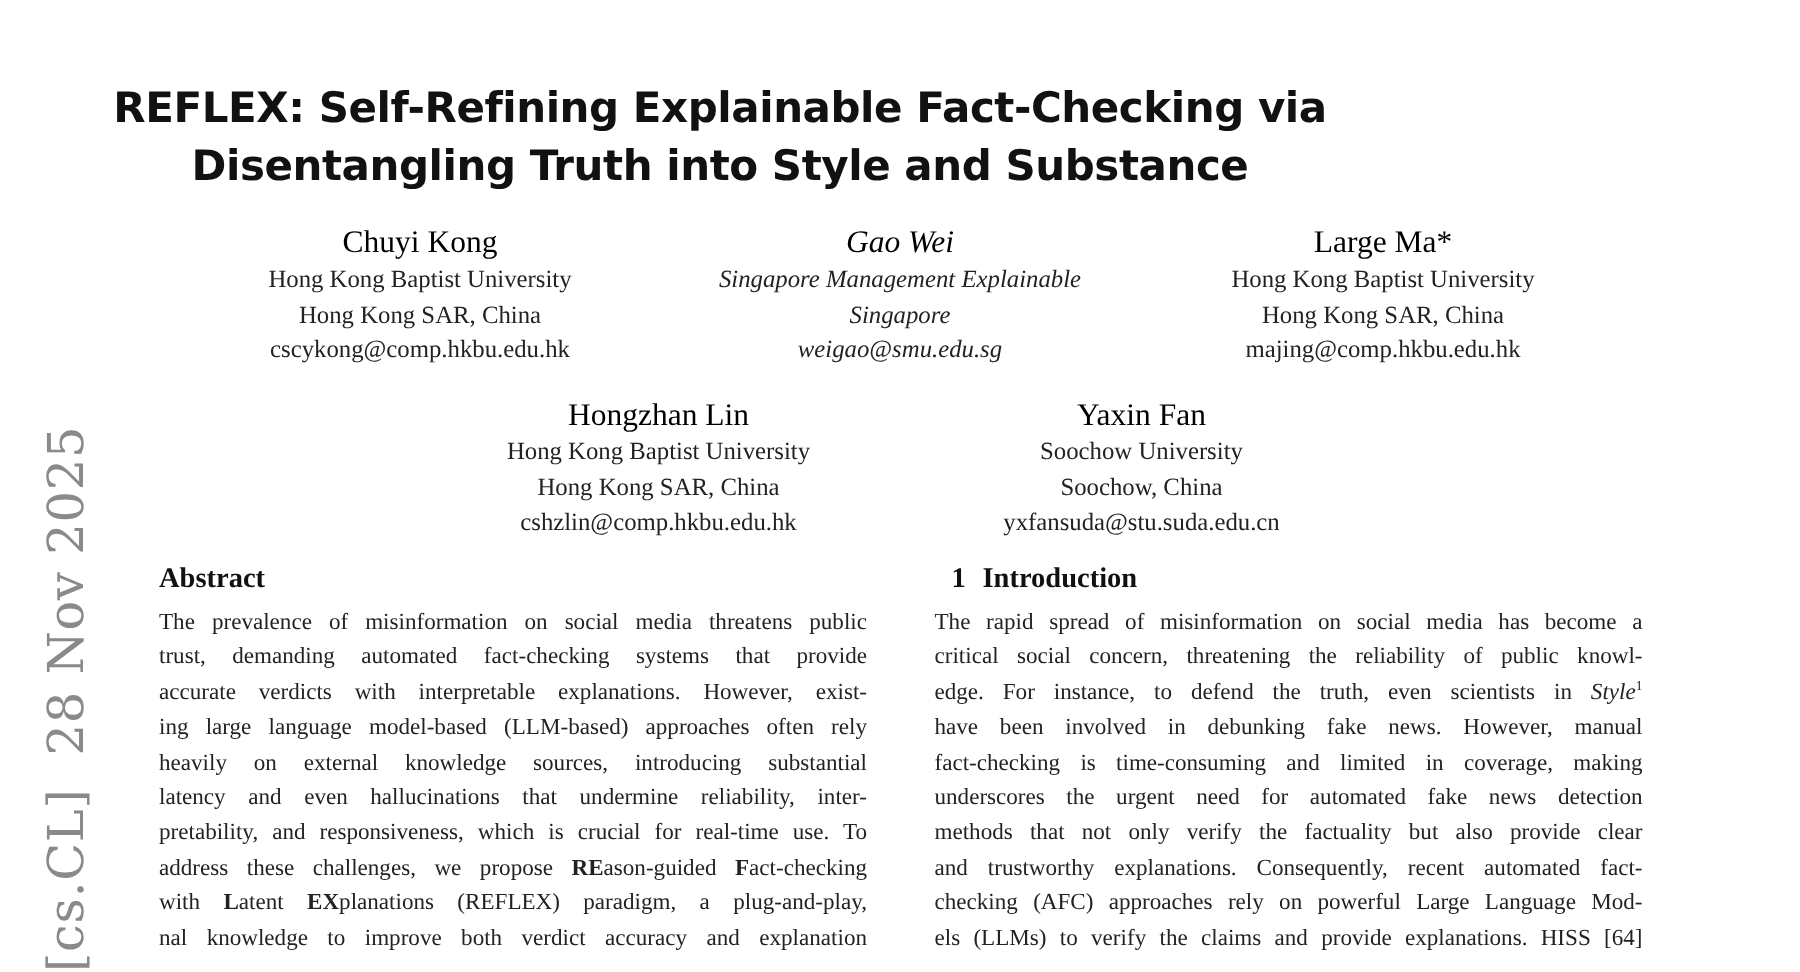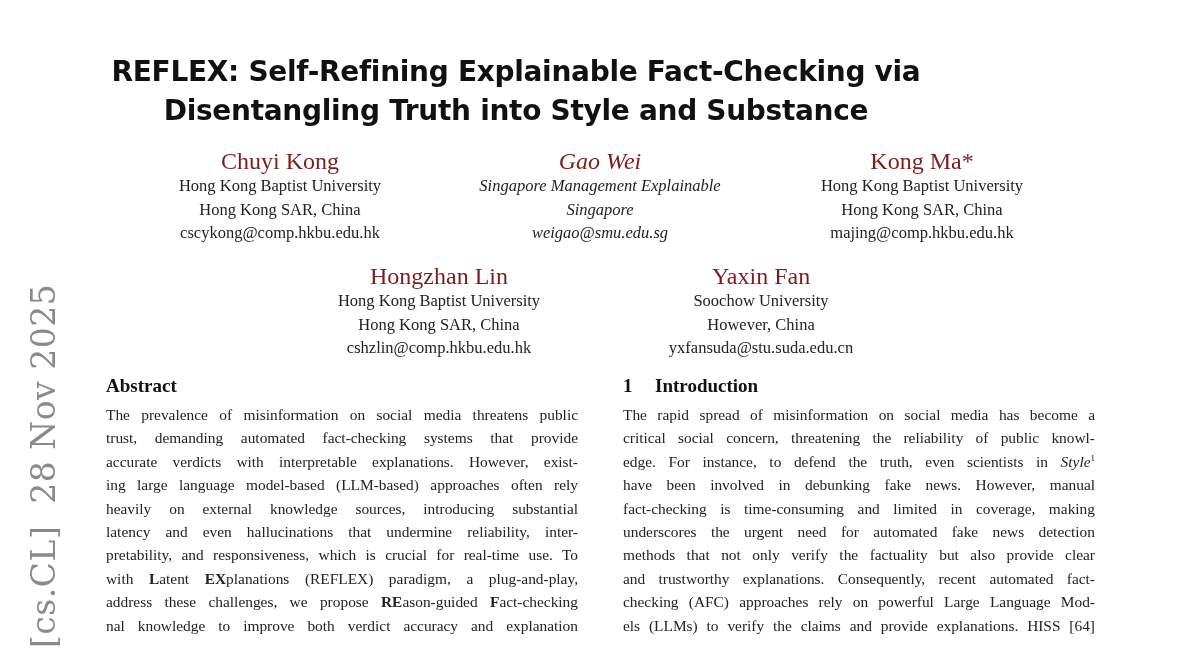--- a/index.html
+++ b/index.html
@@ -24,30 +24,29 @@
   .arxiv-stamp .sp { display: inline-block; width: 22px; }
   .title {
     position: absolute; left: 0; top: 52px; width: 960px;
     text-align: center;
     font-family: "DejaVu Sans", sans-serif;
     font-weight: bold;
     font-size: 28px;
     line-height: 39px;
     color: #111;
     letter-spacing: -0.3px;
-    padding-left: 36px;
   }
   .author {
     position: absolute; text-align: center;
     font-size: 16.5px; line-height: 23.5px; color: #222;
   }
-  .author .name { font-size: 24px; line-height: 26px; color: #7f1d1d; }
+  .author .name { font-size: 21px; line-height: 26px; color: #000000; }
   .abs-head, .intro-head {
     position: absolute; top: 375px;
-    font-weight: bold; font-size: 19px; color: #111;
+    font-weight: bold; font-size: 19px; color: #111; text-align: center;
   }
   .abs-head { left: 106px; }
   .intro-head { left: 623px; }
   .intro-head .num { display: inline-block; width: 32px; }
   .col {
     position: absolute; top: 403px; width: 472px;
     font-size: 15.4px; line-height: 23.4px; color: #222;
     text-align: justify;
   }
   .col .ln { display: block; white-space: nowrap; text-align-last: justify; }
@@ -73,50 +72,50 @@
   <div>Hong Kong SAR, China</div>
   <div>cscykong@comp.hkbu.edu.hk</div>
 </div>
 <div class="author" style="left:450px; top:148px; width:300px;font-style:italic;">
   <div class="name">Gao Wei</div>
   <div>Singapore Management Explainable</div>
   <div>Singapore</div>
   <div>weigao@smu.edu.sg</div>
 </div>
 <div class="author" style="left:772px; top:148px; width:300px;">
-  <div class="name">Kong Ma*</div>
+  <div class="name">Large Ma*</div>
   <div>Hong Kong Baptist University</div>
   <div>Hong Kong SAR, China</div>
   <div>majing@comp.hkbu.edu.hk</div>
 </div>
 
 <div class="author" style="left:289px; top:263px; width:300px;">
   <div class="name">Hongzhan Lin</div>
   <div>Hong Kong Baptist University</div>
   <div>Hong Kong SAR, China</div>
   <div>cshzlin@comp.hkbu.edu.hk</div>
 </div>
 <div class="author" style="left:611px; top:263px; width:300px;">
   <div class="name">Yaxin Fan</div>
   <div>Soochow University</div>
-  <div>However, China</div>
+  <div>Soochow, China</div>
   <div>yxfansuda@stu.suda.edu.cn</div>
 </div>
 
 <div class="abs-head">Abstract</div>
 <div class="col col-left">
   <span class="ln">The prevalence of misinformation on social media threatens public</span>
   <span class="ln">trust, demanding automated fact-checking systems that provide</span>
   <span class="ln">accurate verdicts with interpretable explanations. However, exist-</span>
   <span class="ln">ing large language model-based (LLM-based) approaches often rely</span>
   <span class="ln">heavily on external knowledge sources, introducing substantial</span>
   <span class="ln">latency and even hallucinations that undermine reliability, inter-</span>
   <span class="ln">pretability, and responsiveness, which is crucial for real-time use. To</span>
+  <span class="ln"><span>address these challenges, we propose </span><span class="b">RE</span><span>ason-guided </span><span class="b">F</span><span>act-checking</span></span>
   <span class="ln"><span>with </span><span class="b">L</span><span>atent </span><span class="b">EX</span><span>planations (REFLEX) paradigm, a plug-and-play,</span></span>
-  <span class="ln"><span>address these challenges, we propose </span><span class="b">RE</span><span>ason-guided </span><span class="b">F</span><span>act-checking</span></span>
   <span class="ln">nal knowledge to improve both verdict accuracy and explanation</span>
 
 </div>
 
 <div class="intro-head"><span class="num">1</span><span>Introduction</span></div>
 <div class="col col-right">
   <span class="ln">The rapid spread of misinformation on social media has become a</span>
   <span class="ln">critical social concern, threatening the reliability of public knowl-</span>
   <span class="ln"><span>edge. For instance, to defend the truth, even scientists in </span><span class="i">Style</span><sup>1</sup></span>
   <span class="ln">have been involved in debunking fake news. However, manual</span>

